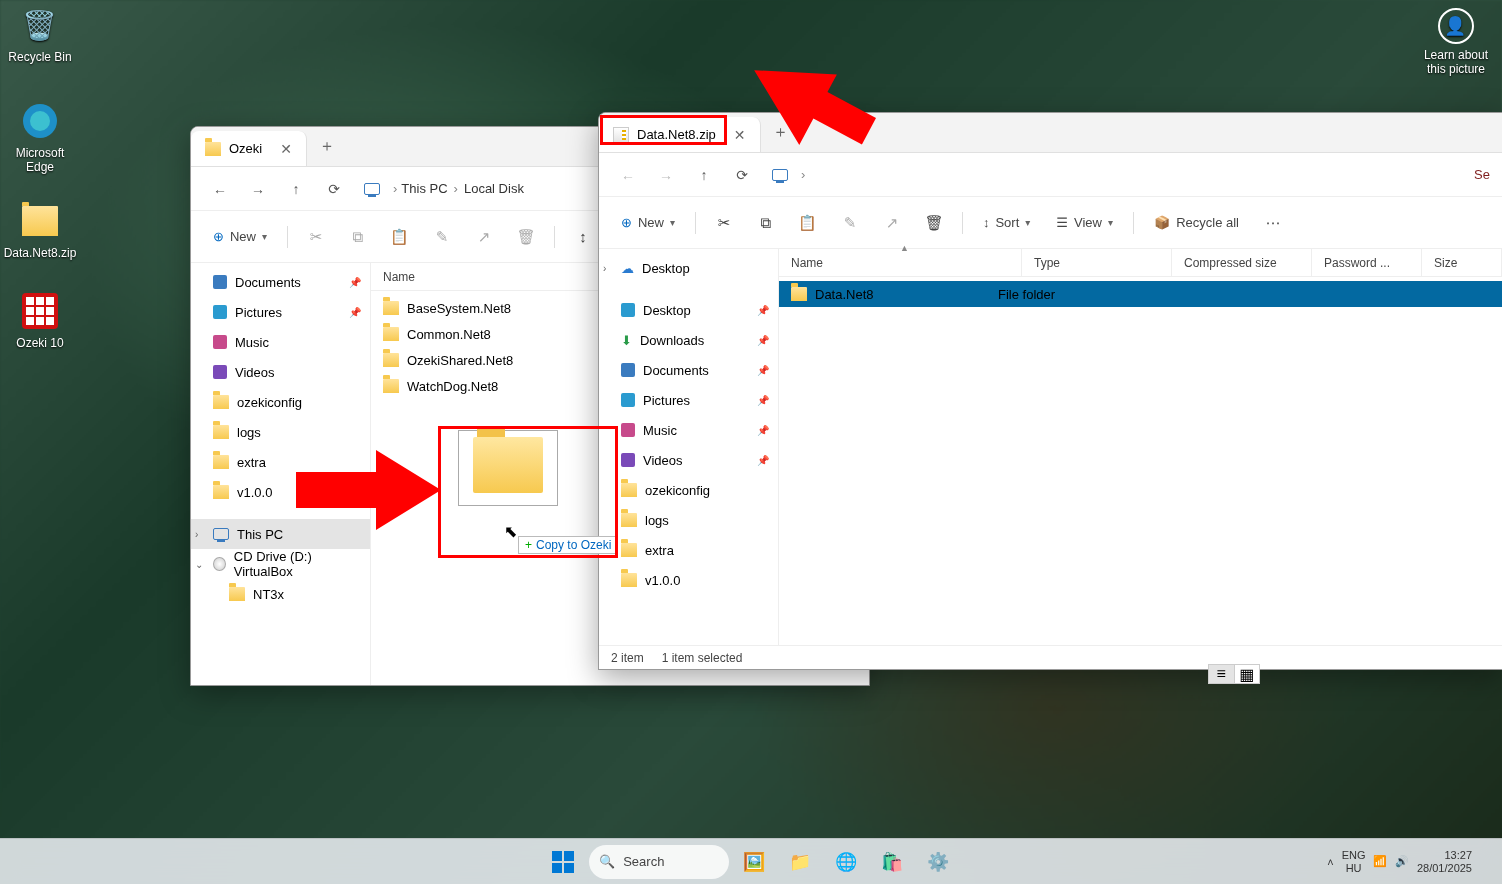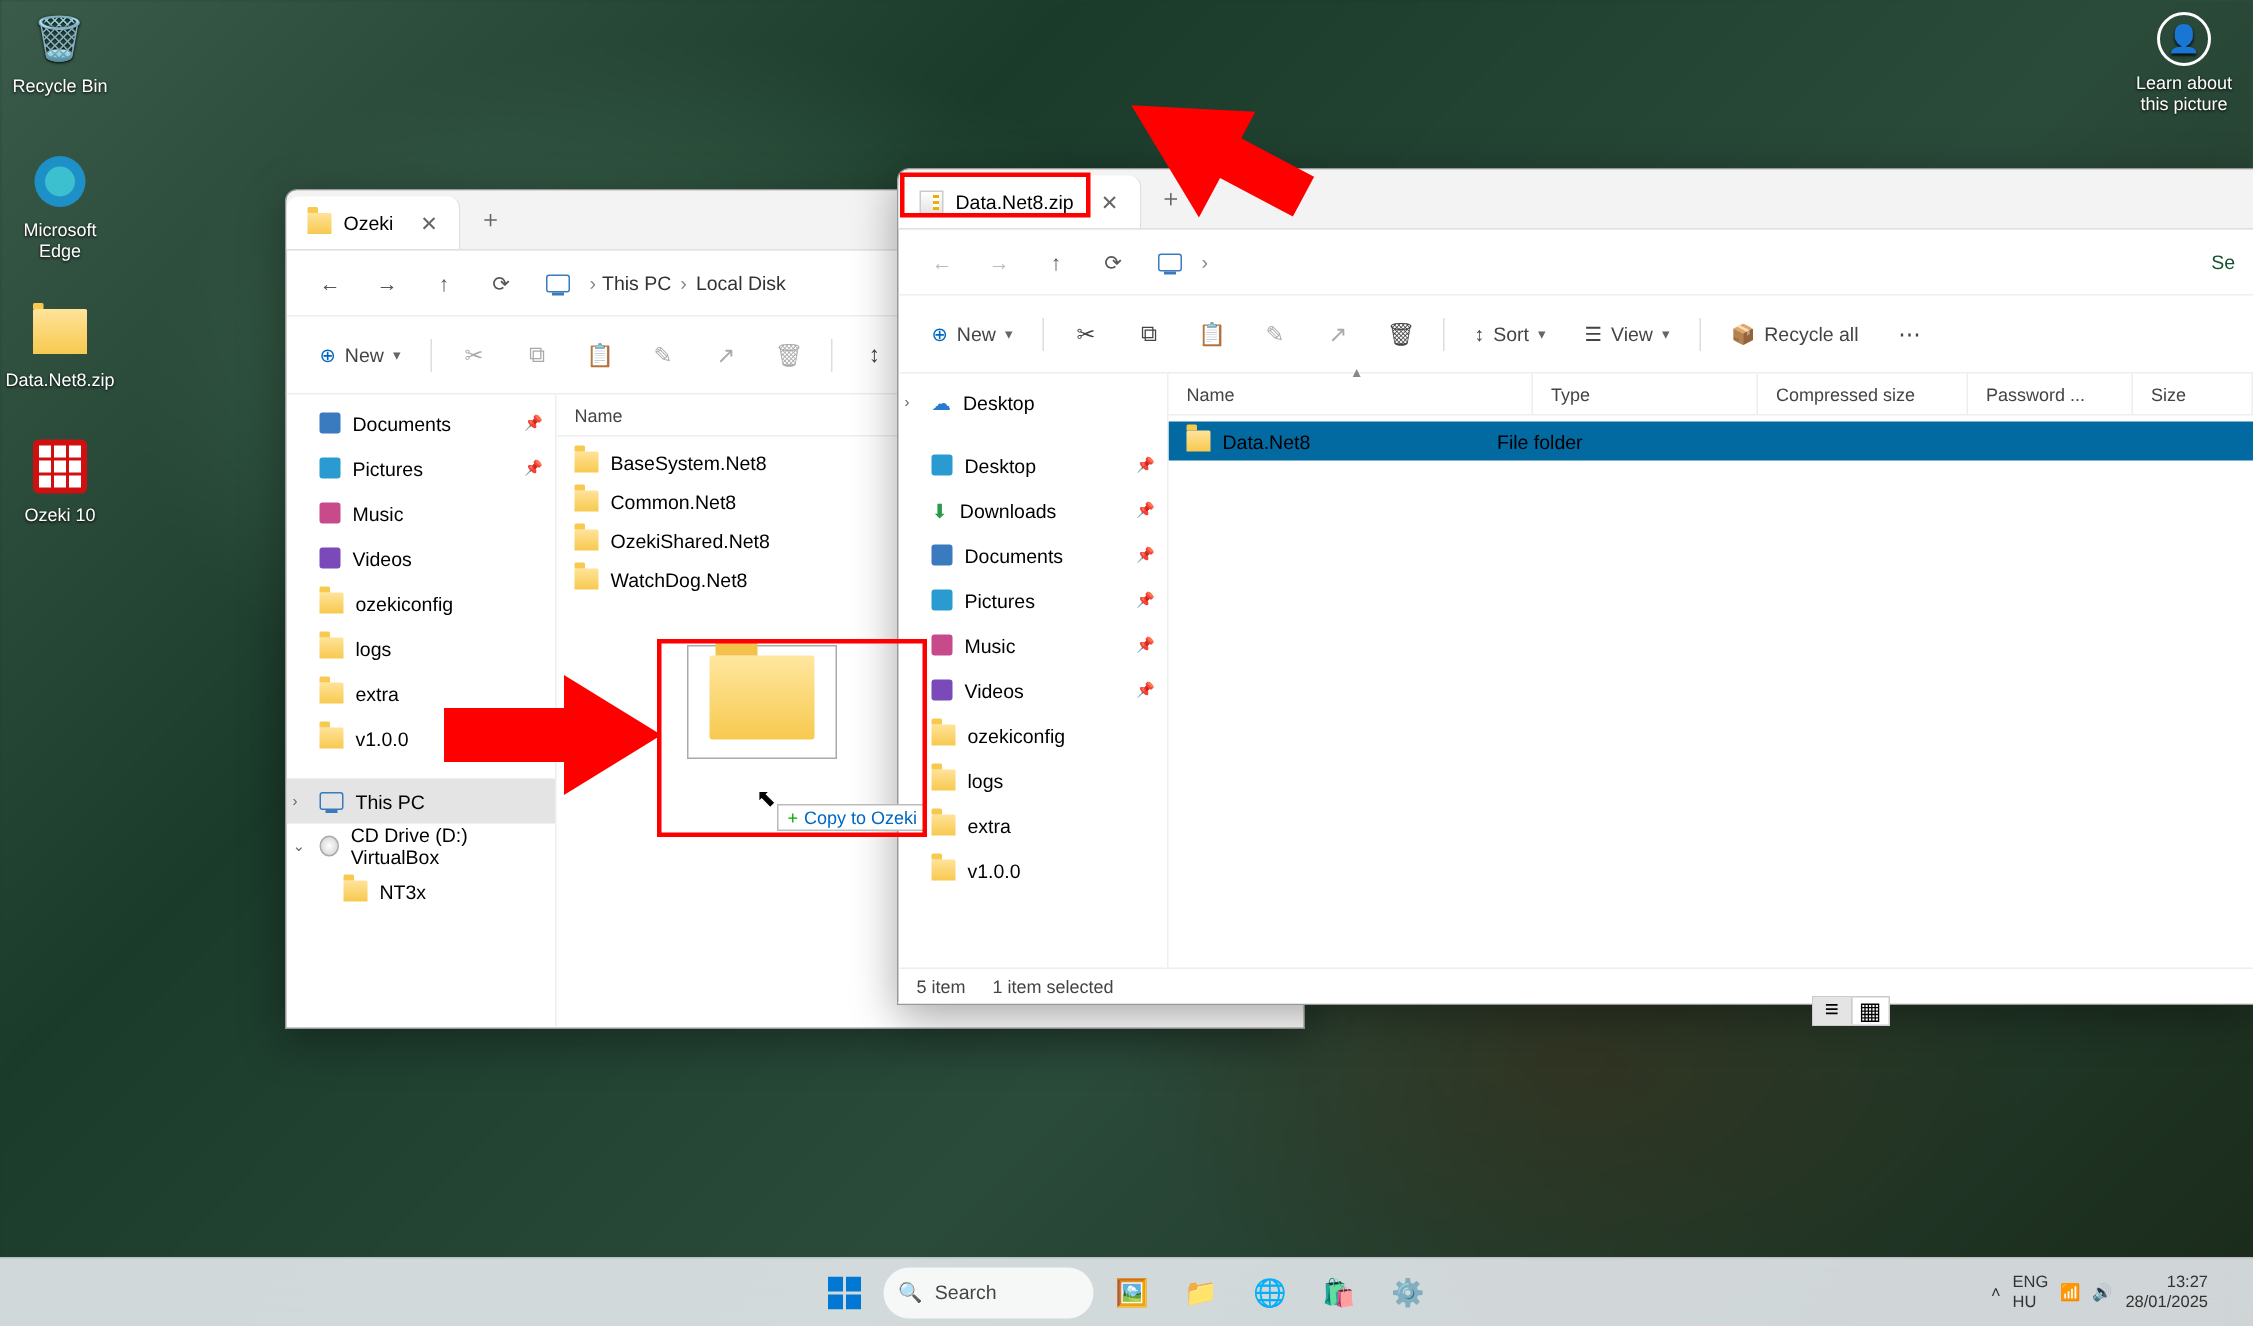--- a/index.html
+++ b/index.html
@@ -240,21 +240,21 @@
   <div class="navbar">
     <div class="nav-btn disabled" style="color:#bbb">←</div>
     <div class="nav-btn disabled" style="color:#bbb">→</div>
     <div class="nav-btn">↑</div>
     <div class="nav-btn">⟳</div>
     <div class="nav-btn">
         <span class="pcico"></span>
       </div>
     <span style="color:#888">›</span>
     <div style="flex:1"></div>
-    <span style="color:#14532d;font-size:13px">Se</span>
+    <span style="color:#7f1d1d;font-size:13px">Se</span>
   </div>
   <div class="toolbar">
     <div class="tool-btn">
         <span style="color:#0067c0">⊕</span>
         <span>New</span>
         <span style="font-size:10px;color:#666">▾</span>
       </div>
     <div style="width:1px;height:22px;background:#ddd;margin:0 4px"></div>
     <div class="tool-btn icon-only">✂</div>
     <div class="tool-btn icon-only">⧉</div>
@@ -338,21 +338,21 @@
             <span style="flex:1">Data.Net8</span>
             <span style="width:150px">File folder</span>
             <span style="width:140px"></span>
             <span style="width:110px"></span>
             <span style="width:80px"></span>
           </div>
         </div>
     </div>
   </div>
   <div class="status">
-    <span>5 item</span>
+    <span>2 item</span>
     <span>1 item selected</span>
     <div style="flex:1"></div>
   </div>
 </div>
 
 <div style="position:absolute; left:1208px; top:664px; width:52px; height:20px; background:#fff; border:1px solid #ccc; display:flex;">
   <div style="flex:1;display:flex;align-items:center;justify-content:center;border-right:1px solid #ccc;background:#e4e4e4">≡</div>
   <div style="flex:1;display:flex;align-items:center;justify-content:center">▦</div>
 </div>
 
@@ -396,21 +396,21 @@
         <span placeholder="Search">Search</span>
       </div>
     <div class="tb-btn">🖼️</div>
     <div class="tb-btn">📁</div>
     <div class="tb-btn">🌐</div>
     <div class="tb-btn">🛍️</div>
     <div class="tb-btn">⚙️</div>
   </div>
   <div class="tray">
     <span>˄</span>
-    <div style="line-height:1.1">
+    <div style="text-align:center;line-height:1.1">
       <div>ENG</div>
       <div>HU</div>
     </div>
     <span>📶</span>
     <span>🔊</span>
     <div style="text-align:right;line-height:1.1">
       <div>13:27</div>
       <div>28/01/2025</div>
     </div>
     <span style="width:10px"></span>

